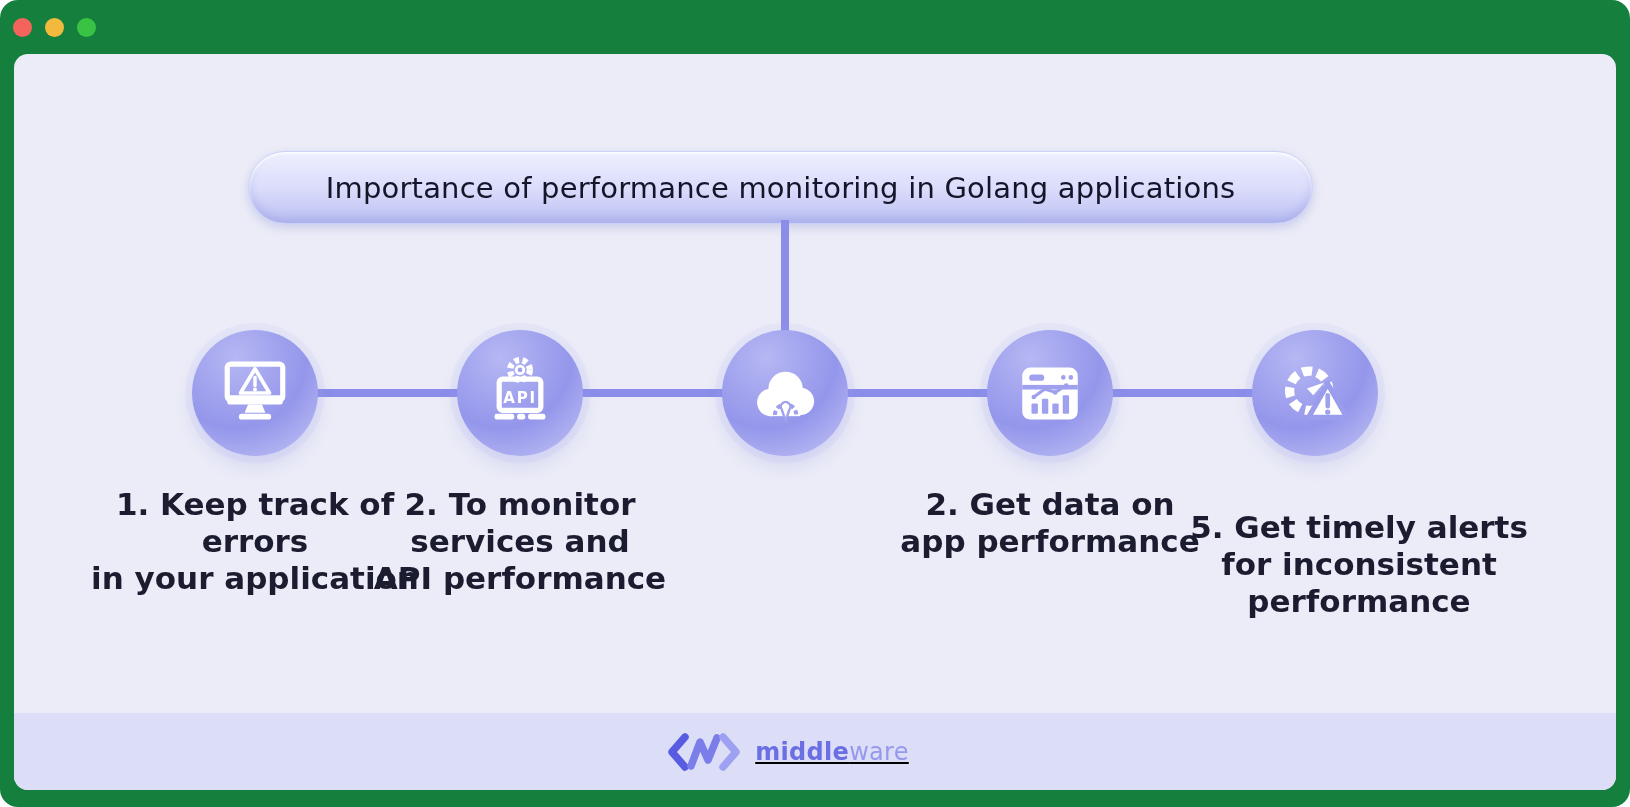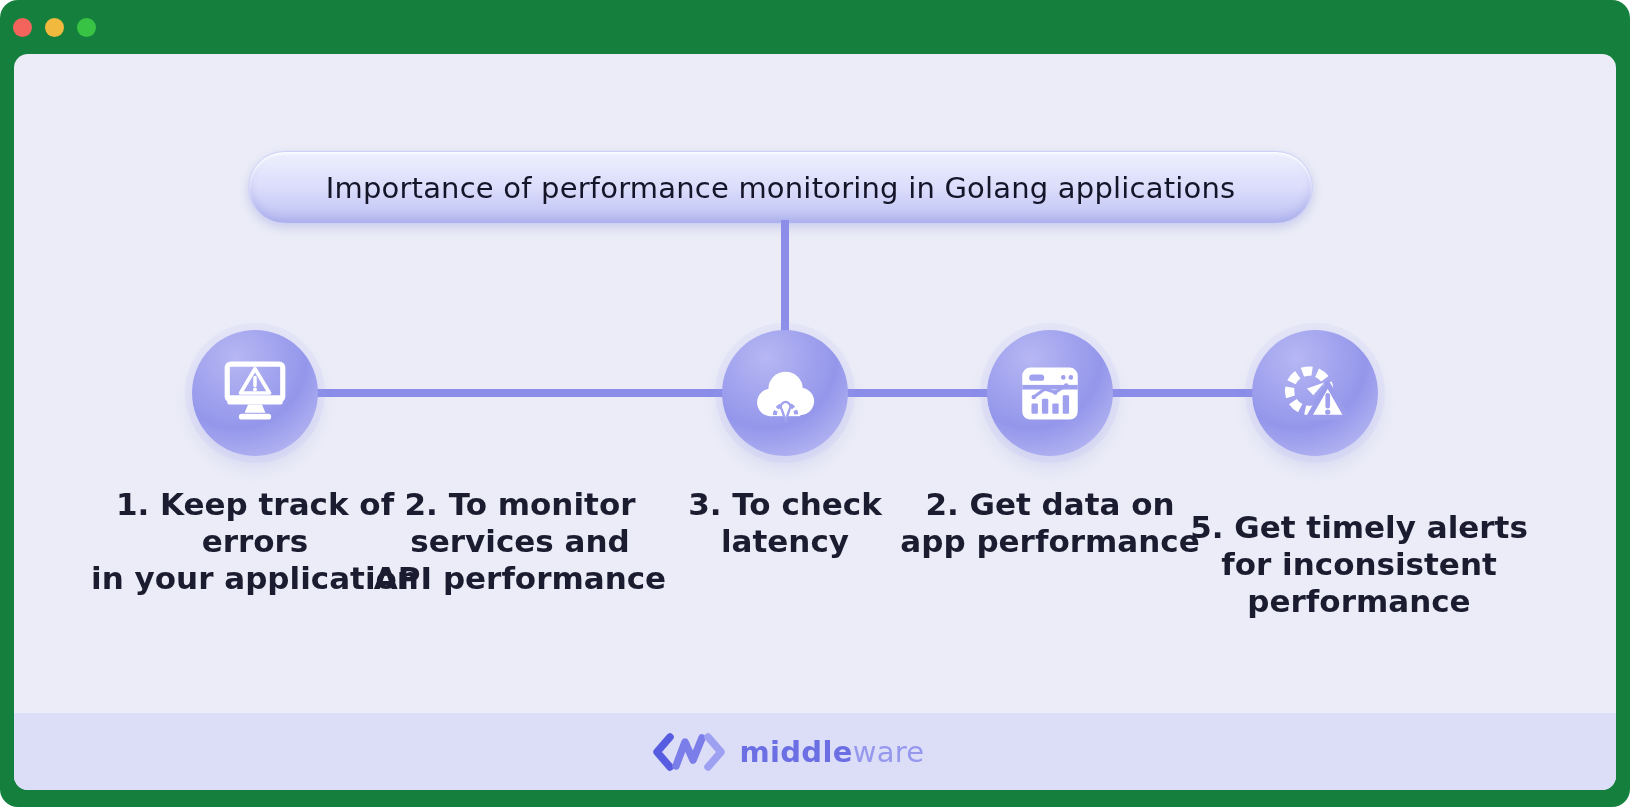--- a/index.html
+++ b/index.html
@@ -42,21 +42,21 @@
     position:absolute;top:432px;width:360px;text-align:center;
     font-size:31px;line-height:37px;font-weight:700;color:#1c1c30;white-space:pre-line;
   }
   .label-1{left:61px;} .label-2{left:326px;} .label-3{left:591px;} .label-4{left:856px;} .label-5{left:1165px;margin-top:23px;}
   
   .footer{
     position:absolute;left:0;right:0;bottom:0;height:77px;background:#dcdef8;
     display:flex;align-items:center;justify-content:center;
   }
   .brand{display:flex;align-items:center;gap:12px;transform:translateX(-28px);}
-  .brand-text{font-size:29px;letter-spacing:.3px;}
+  .brand-text{font-size:24px;letter-spacing:.3px;text-decoration:underline;}
   .brand-bold{font-weight:bold;color:#6b6fe3;}
   .brand-light{font-weight:400;color:#9598ec;}
 </style>
 </head>
 <body>
 
 <div class="stage">
 
   <div class="traffic">
     <span class="dot red"></span>
@@ -78,20 +78,32 @@
         <rect x="8" y="7" width="48" height="31" rx="3" fill="none" stroke="#fff" stroke-width="4.5"></rect>
         <rect x="8" y="34" width="48" height="8" rx="2" fill="#fff"></rect>
         <path d="M26 42 l12 0 l3 7 l-18 0 z" fill="#fff"></path>
         <rect x="18" y="50" width="28" height="5" rx="2.5" fill="#fff"></rect>
         <path d="M32 11 l12.5 21 h-25 z" fill="none" stroke="#fff" stroke-width="3.2" stroke-linejoin="round"></path>
         <line x1="32" y1="18.5" x2="32" y2="25.5" stroke="#fff" stroke-width="3" stroke-linecap="round"></line>
         <circle cx="32" cy="29" r="1.7" fill="#fff"></circle>
       </svg>
     </div>
 
+    <div class="node node-2">
+      <svg width="74" height="74" viewBox="0 0 64 64">
+        <circle cx="32" cy="12" r="8.5" fill="none" stroke="#fff" stroke-width="5.5" stroke-dasharray="4 3"></circle>
+        <circle cx="32" cy="12" r="4.5" fill="#fff"></circle>
+        <circle cx="32" cy="12" r="2" fill="#9fa0ee"></circle>
+        <rect x="14" y="20" width="36" height="27" rx="3" fill="none" stroke="#fff" stroke-width="4.5"></rect>
+        <text x="32" y="41" text-anchor="middle" font-family="DejaVu Sans, sans-serif" font-size="13" font-weight="bold" letter-spacing="1.5" fill="#fff">API</text>
+        <rect x="10" y="50" width="17" height="5" rx="2" fill="#fff"></rect>
+        <rect x="29.5" y="50" width="7" height="5" rx="2" fill="#fff"></rect>
+        <rect x="39" y="50" width="15" height="5" rx="2" fill="#fff"></rect>
+      </svg>
+    </div>
 
     <div class="node node-3">
       <svg width="76" height="76" viewBox="0 0 64 64">
         <g fill="#fff">
           <circle cx="20" cy="40" r="11.5"></circle>
           <circle cx="32.5" cy="28.5" r="14.5"></circle>
           <circle cx="45" cy="39" r="11.5"></circle>
           <rect x="20" y="36" width="25" height="15.5"></rect>
         </g>
         <path d="M23.5 50.5 a9 9 0 0 1 18 0" stroke="#9fa0ee" stroke-width="3.4" fill="none" stroke-dasharray="3.6 2.4"></path>
@@ -128,22 +140,20 @@
         <line x1="43" y1="34" x2="43" y2="43.5" stroke="#9fa0ee" stroke-width="4" stroke-linecap="round"></line>
         <circle cx="43" cy="48.5" r="2.3" fill="#9fa0ee"></circle>
       </svg>
     </div>
 
     <div class="step-label label-1">1. Keep track of errors
 in your application</div>
     <div class="step-label label-2">2. To monitor
 services and
 API performance</div>
-    <div class="step-label label-3">3. To check
-latency</div>
     <div class="step-label label-4">2. Get data on
 app performance</div>
     <div class="step-label label-5">5. Get timely alerts
 for inconsistent
 performance</div>
 
     <div class="footer">
       <div class="brand">
         <svg width="78" height="44" viewBox="0 0 78 44">
           <path d="M20 7 L7 22 L20 37" stroke="#585ce0" stroke-width="7.5" fill="none" stroke-linecap="round" stroke-linejoin="round"></path>

